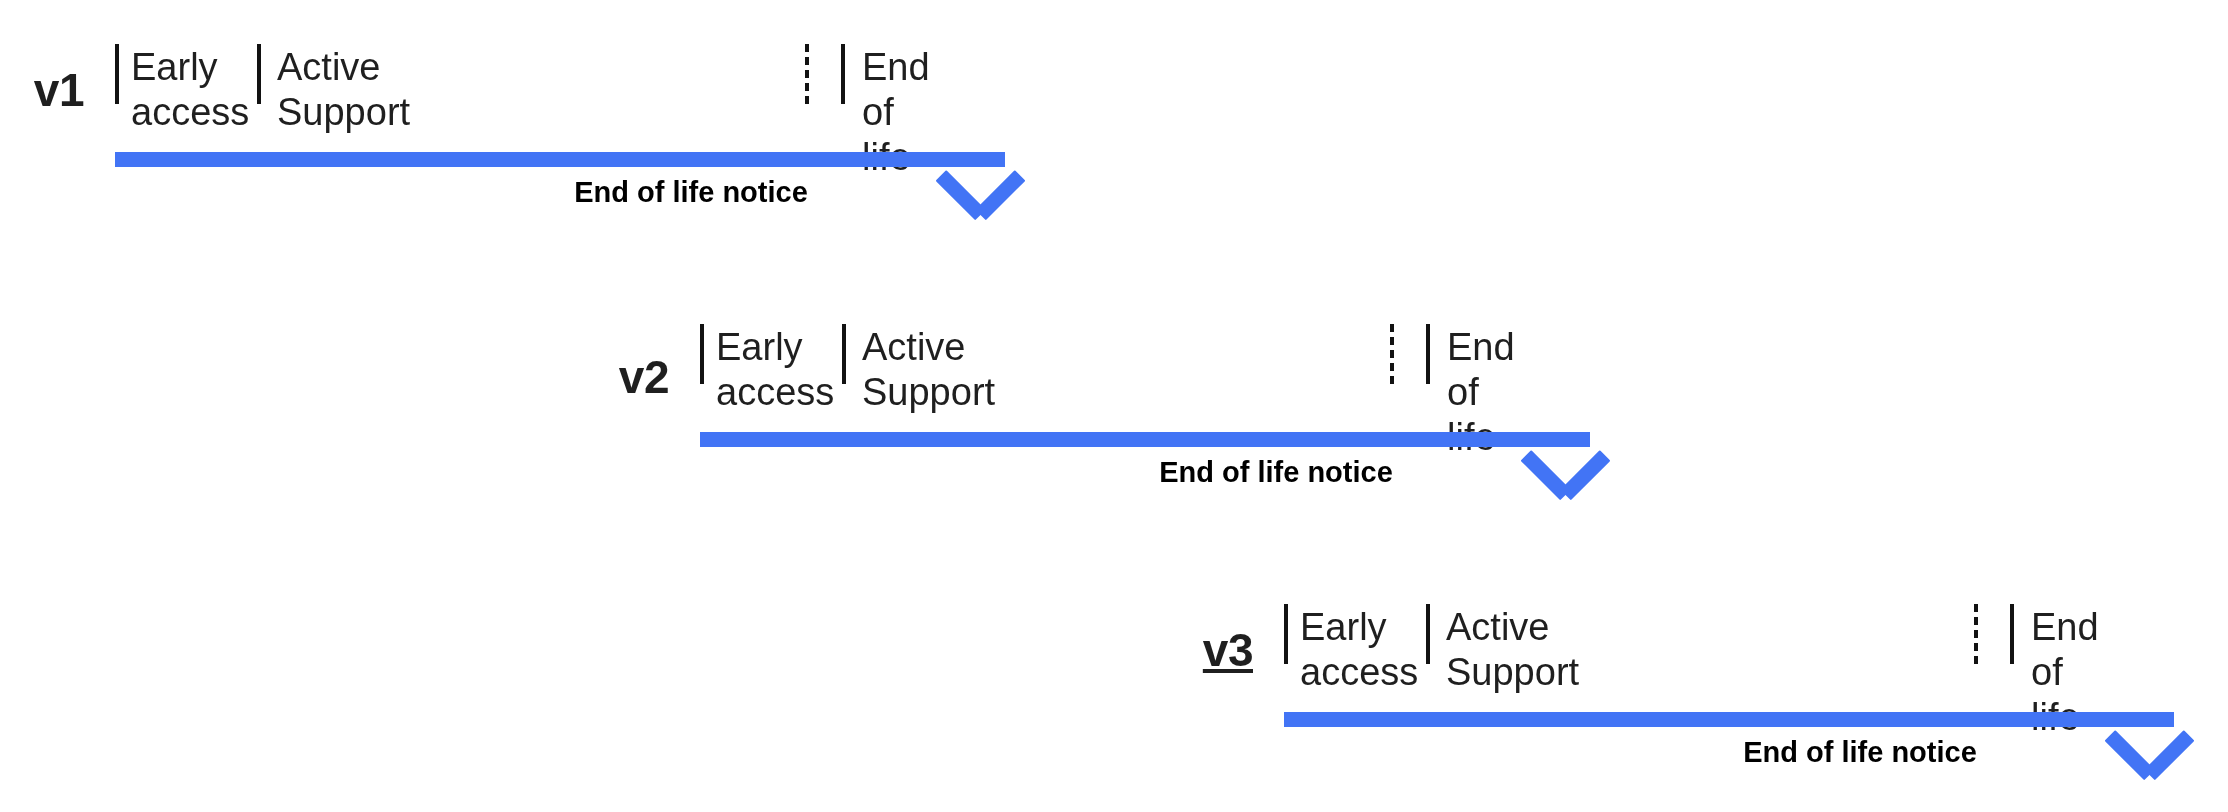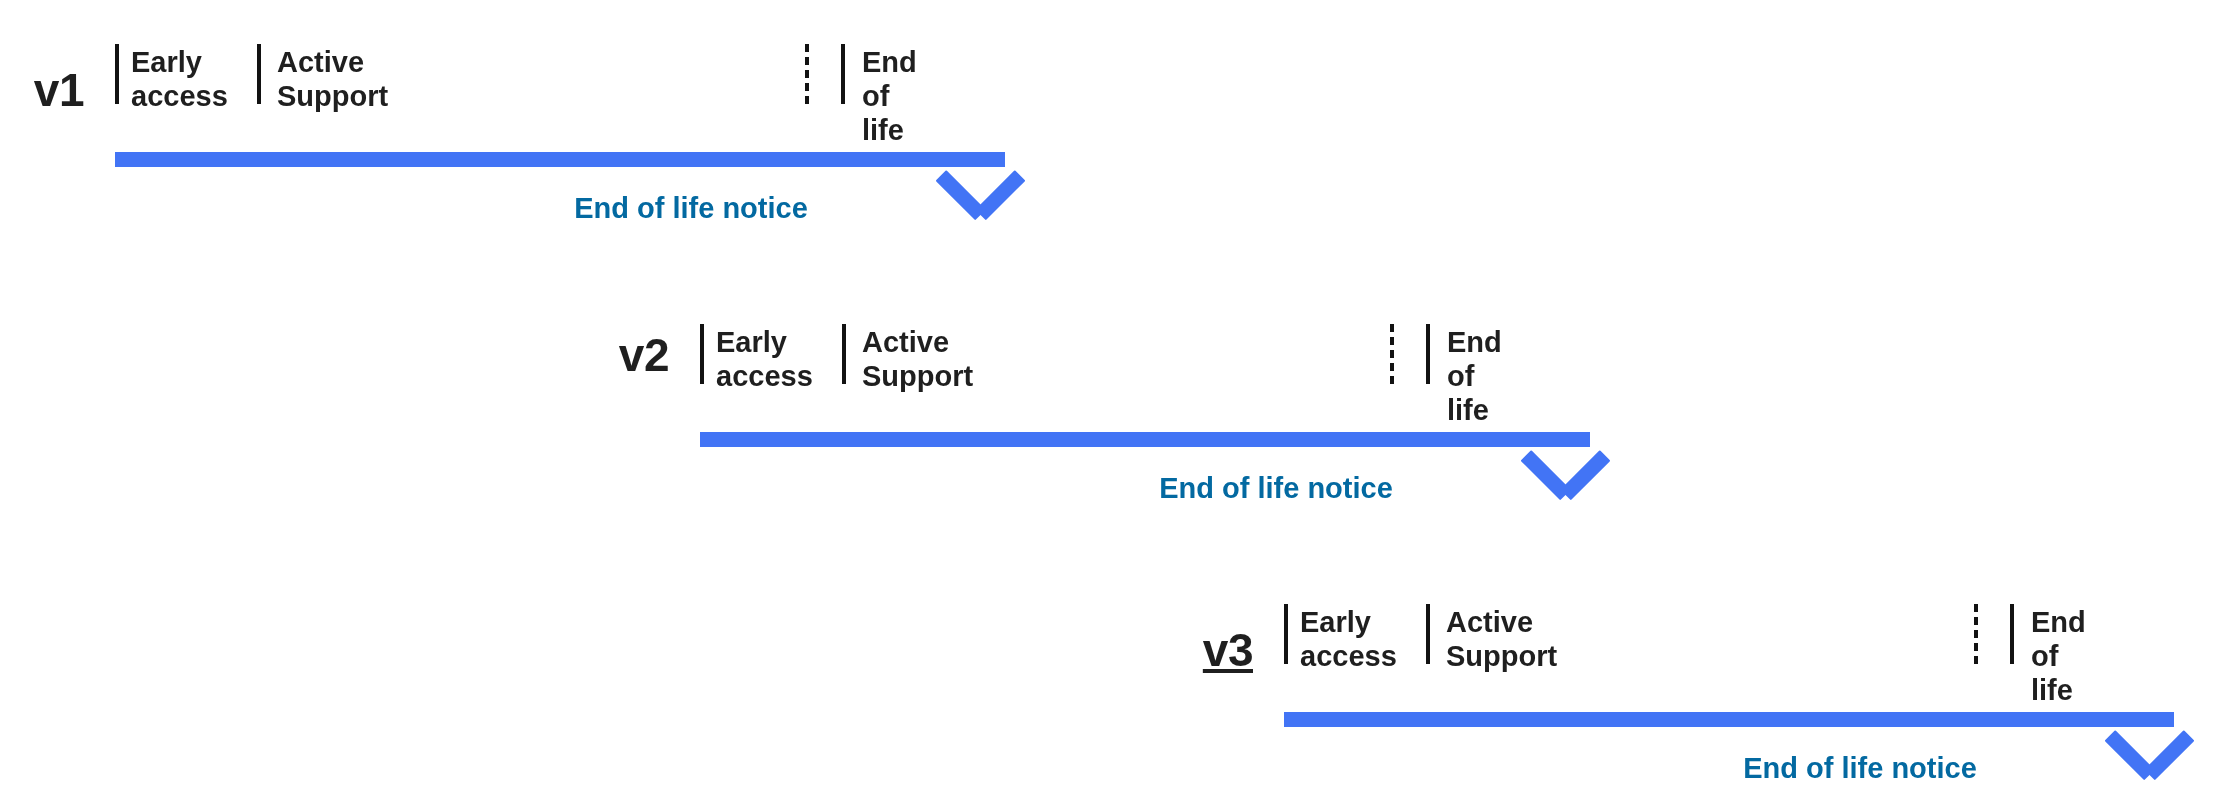--- a/index.html
+++ b/index.html
@@ -47,22 +47,22 @@
   }
   .divider.dashed {
     width: 0;
     background: none;
     border-left: 4px dashed #121212;
   }
 
   
   .phase-label {
     position: absolute;
-    font-size: 29px;
-    font-weight: 700;
+    font-size: 38px;
+    font-weight: 400;
     color: #1f1f1f;
     line-height: 1.18;
     white-space: pre-line;
   }
 
   
   .arrow-shaft {
     position: absolute;
     height: 15px;
     background: #4274f5;
@@ -93,25 +93,24 @@
     top: 0;
     transform-origin: 50% 100%;
     transform: rotate(-45deg);
   }
 
   
   .notice-label {
     position: absolute;
     font-size: 29px;
     font-weight: 700;
-    color: #0369a1;
+    color: #000000;
     line-height: 1;
     white-space: nowrap;
     text-align: center;
-    margin-top: 16px;
   }
 </style>
 </head>
 <body>
 
 <div id="canvas">
 
   <div class="timeline-row">
 
     <div class="version-label" style="left:8px; top:67px; width:76px;">v1</div>
@@ -127,21 +126,21 @@
     <div class="phase-label" style="left:862px; top:45px;">End of life</div>
 
     <div class="arrow-shaft" style="left:115px; top:152px; width:890px;"></div>
     <div class="arrow-head" style="left:973px; top:159px;"></div>
 
     <div class="notice-label" style="left:471px; top:178px; width:440px;">End of life notice</div>
   </div>
 
   <div class="timeline-row">
 
-    <div class="version-label" style="left:593px; top:332px; width:76px;">v2</div>
+    <div class="version-label" style="left:593px; top:354px; width:76px;">v2</div>
 
     <div class="divider" style="left:700px; top:324px; height:60px;"></div>
     <div class="divider" style="left:842px; top:324px; height:60px;"></div>
     <div class="divider dashed" style="left:1390px; top:324px; height:60px;"></div>
     <div class="divider" style="left:1426px; top:324px; height:60px;"></div>
 
     <div class="phase-label" style="left:716px; top:325px;">Early
 access</div>
     <div class="phase-label" style="left:862px; top:325px;">Active Support</div>
     <div class="phase-label" style="left:1447px; top:325px;">End of life</div>

